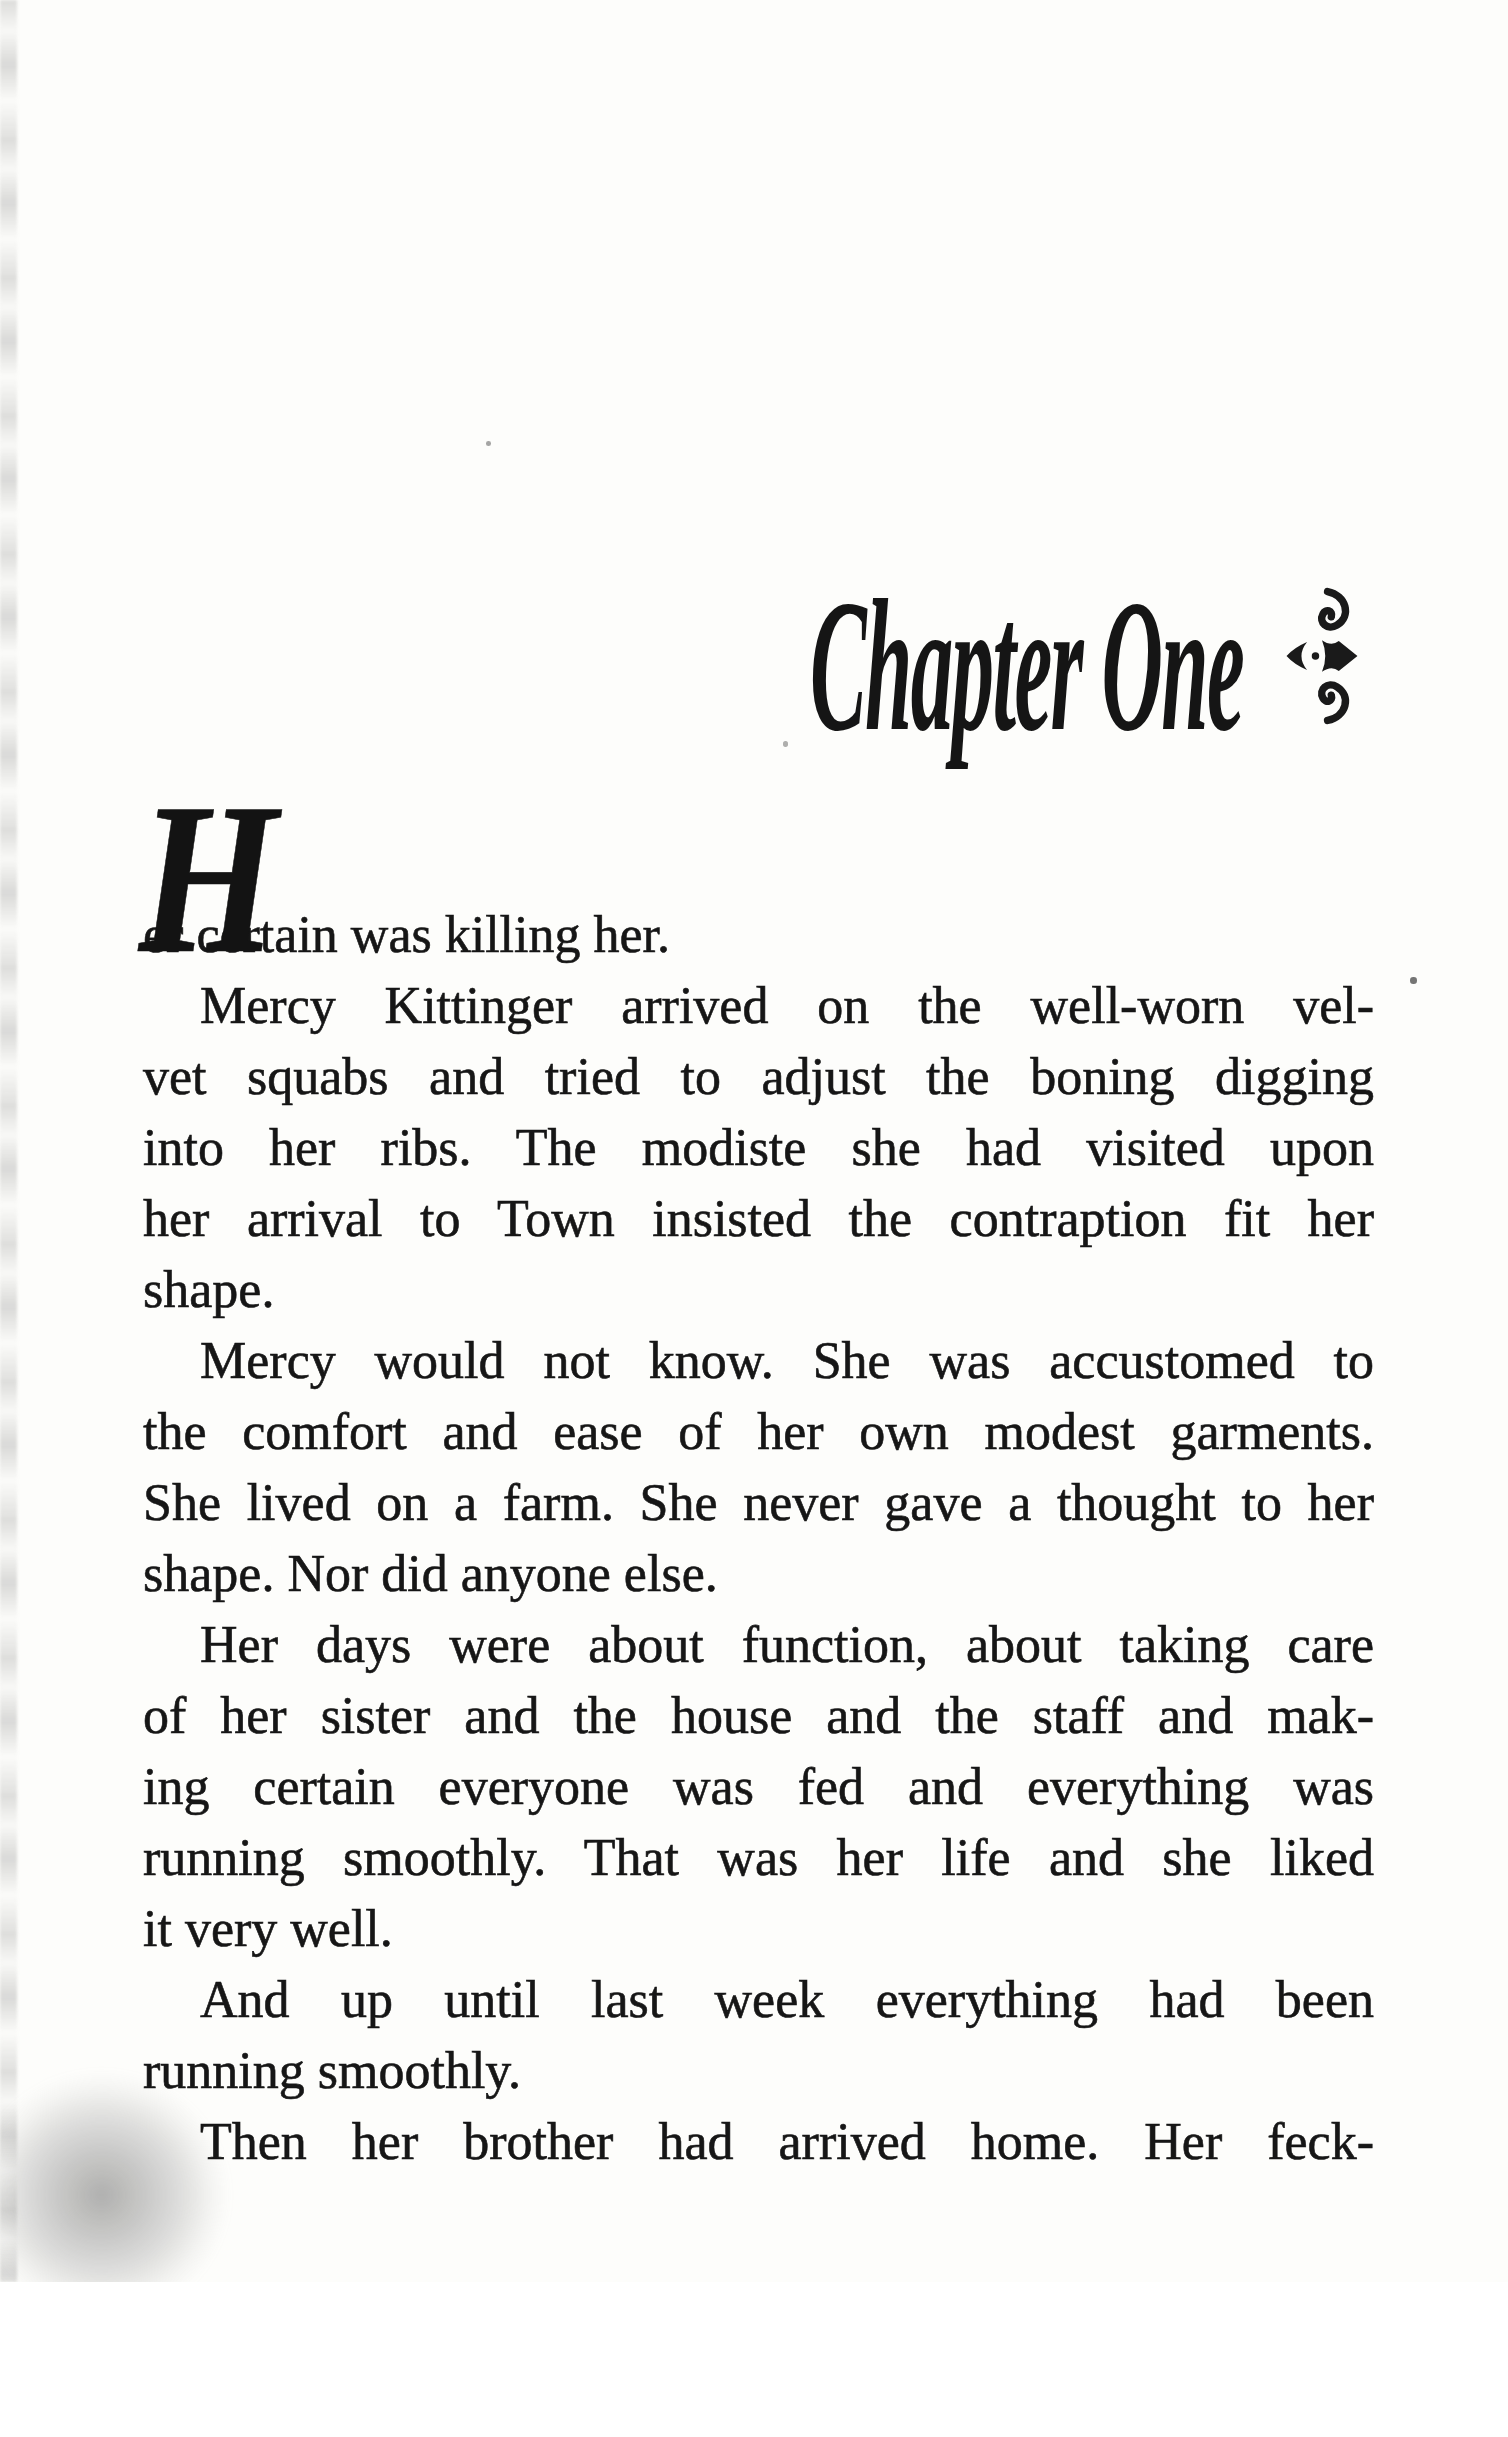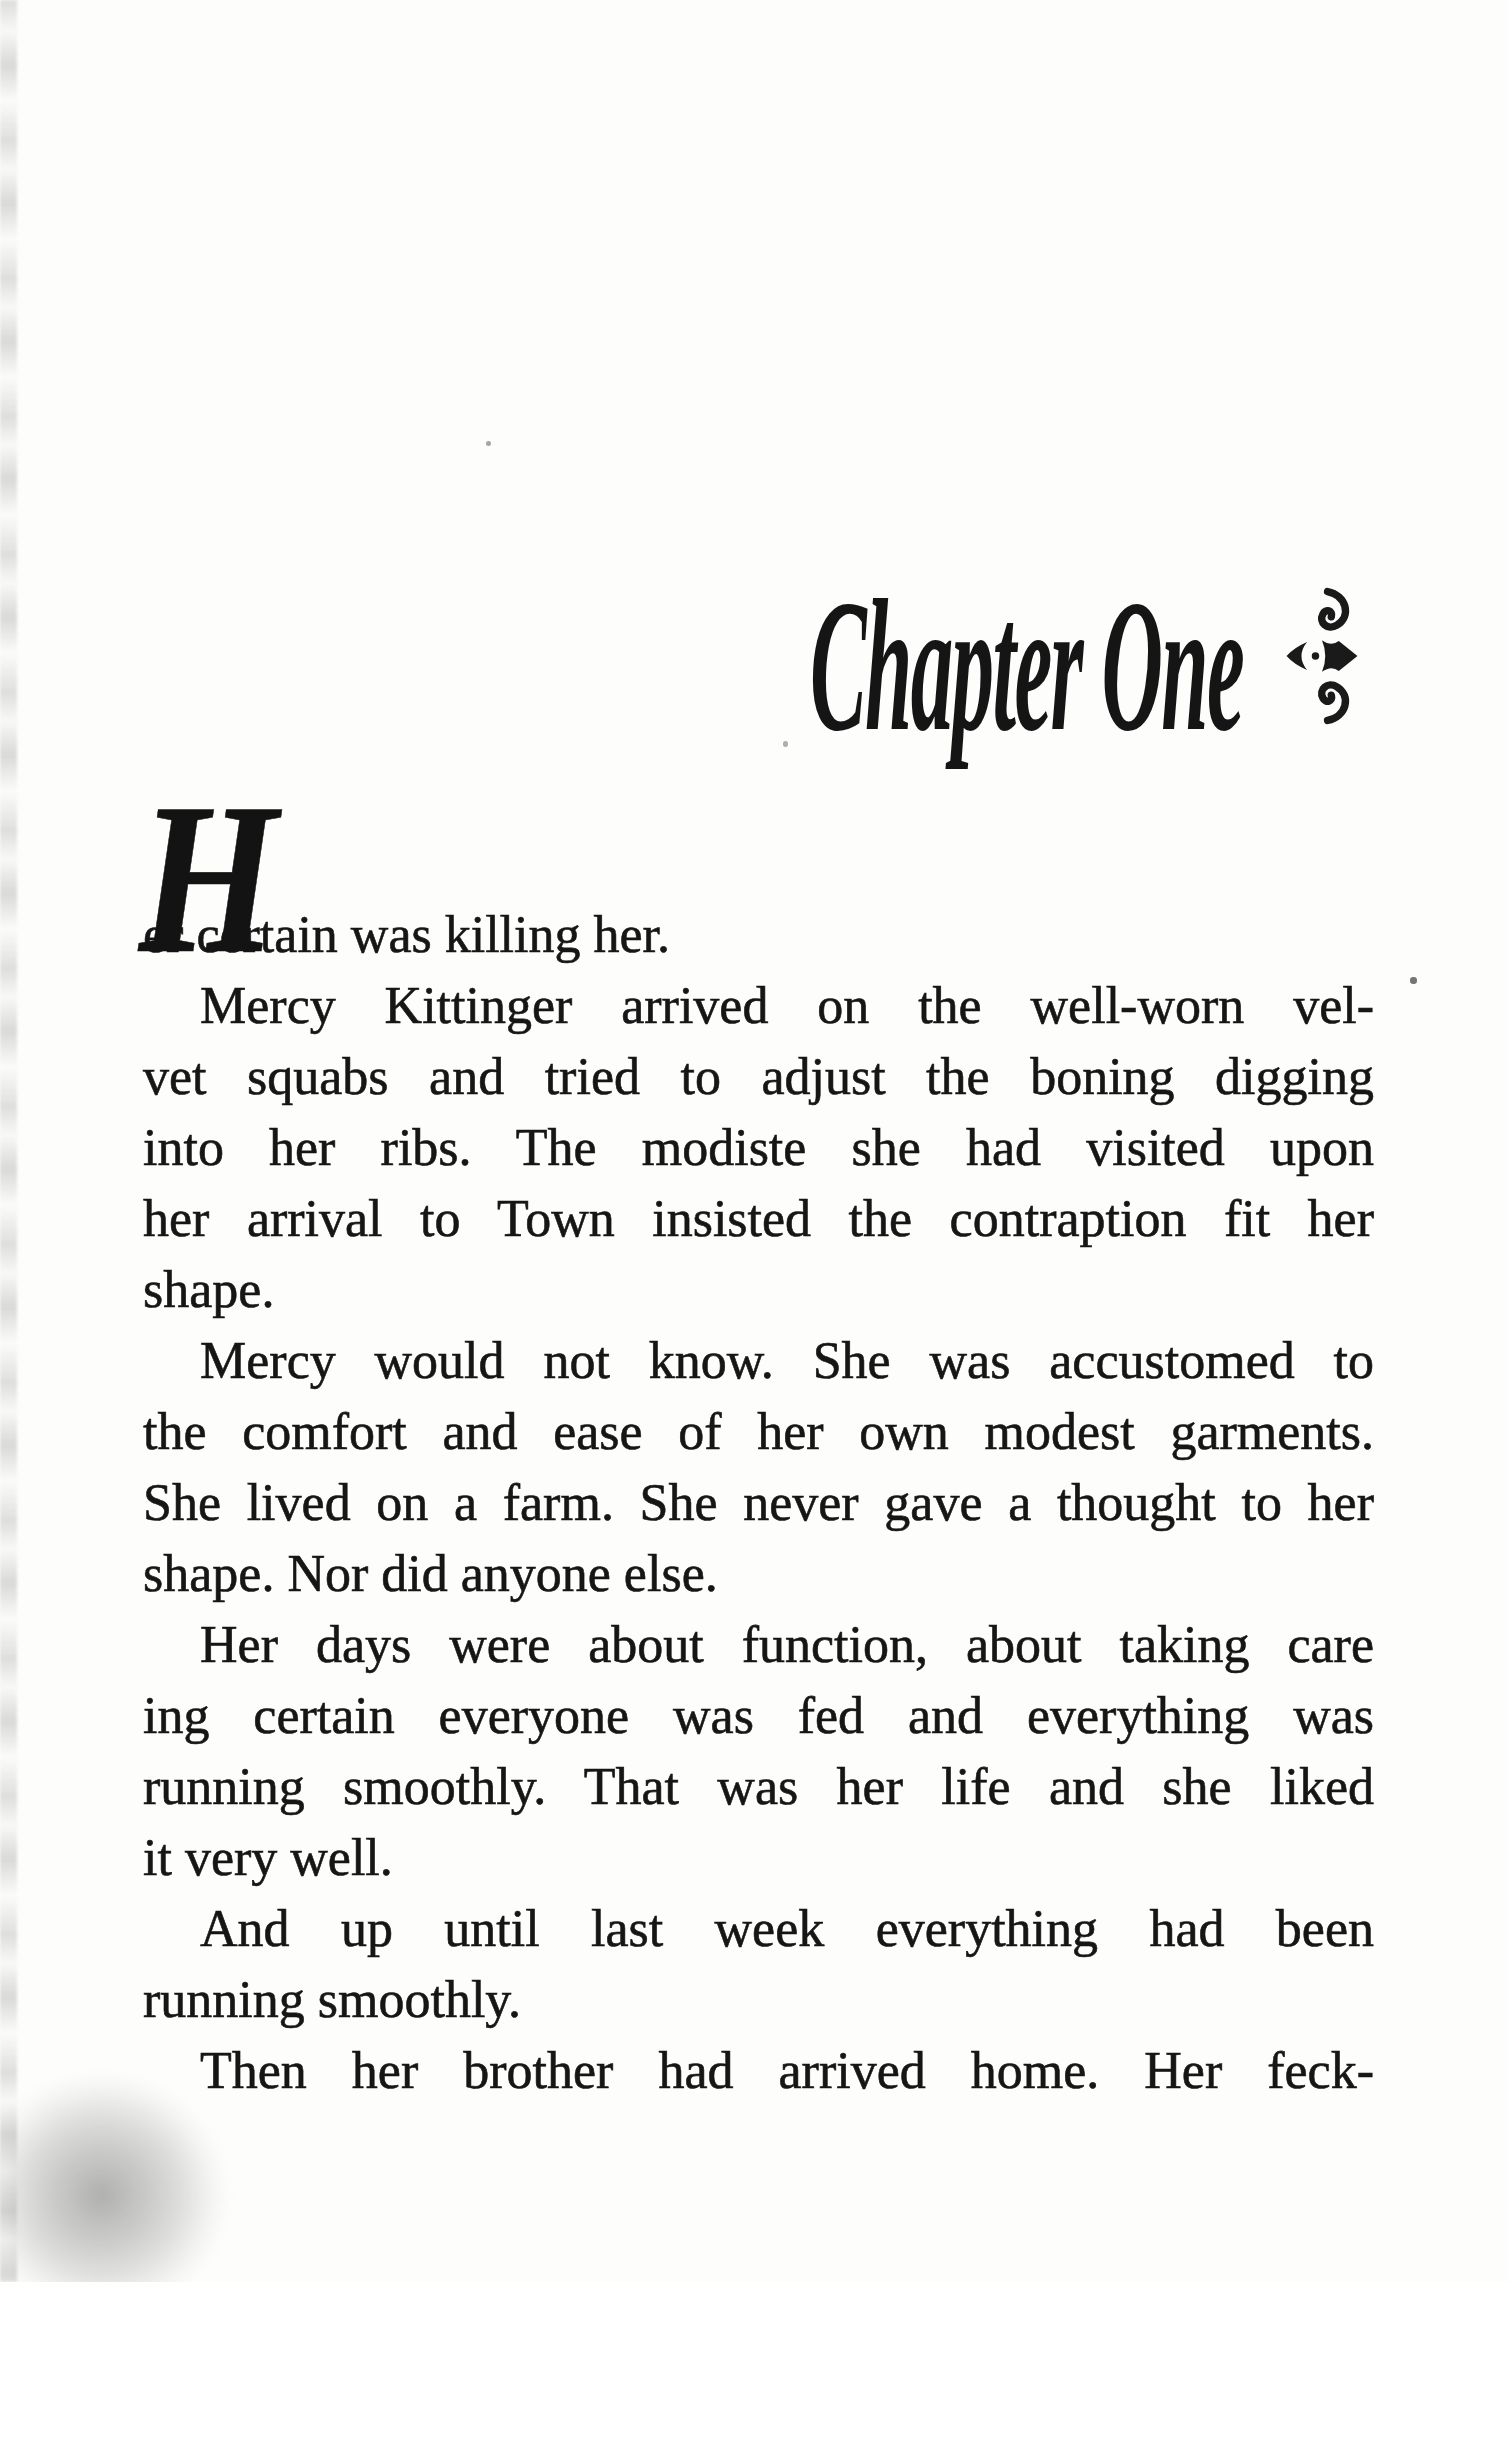--- a/index.html
+++ b/index.html
@@ -113,20 +113,21 @@
         <div class="line endpara">shape.</div>
       </div>
       <div class="para">
         <div class="line indent">Mercy would not know. She was accustomed to</div>
         <div class="line">the comfort and ease of her own modest garments.</div>
         <div class="line">She lived on a farm. She never gave a thought to her</div>
         <div class="line endpara">shape. Nor did anyone else.</div>
       </div>
       <div class="para">
         <div class="line indent">Her days were about function, about taking care</div>
+        <div class="line">of her sister and the house and the staff and mak-</div>
         <div class="line">ing certain everyone was fed and everything was</div>
         <div class="line">running smoothly. That was her life and she liked</div>
         <div class="line endpara">it very well.</div>
       </div>
       <div class="para">
         <div class="line indent">And up until last week everything had been</div>
         <div class="line endpara">running smoothly.</div>
       </div>
       <div class="para">
         <div class="line indent">Then her brother had arrived home. Her feck-</div>

